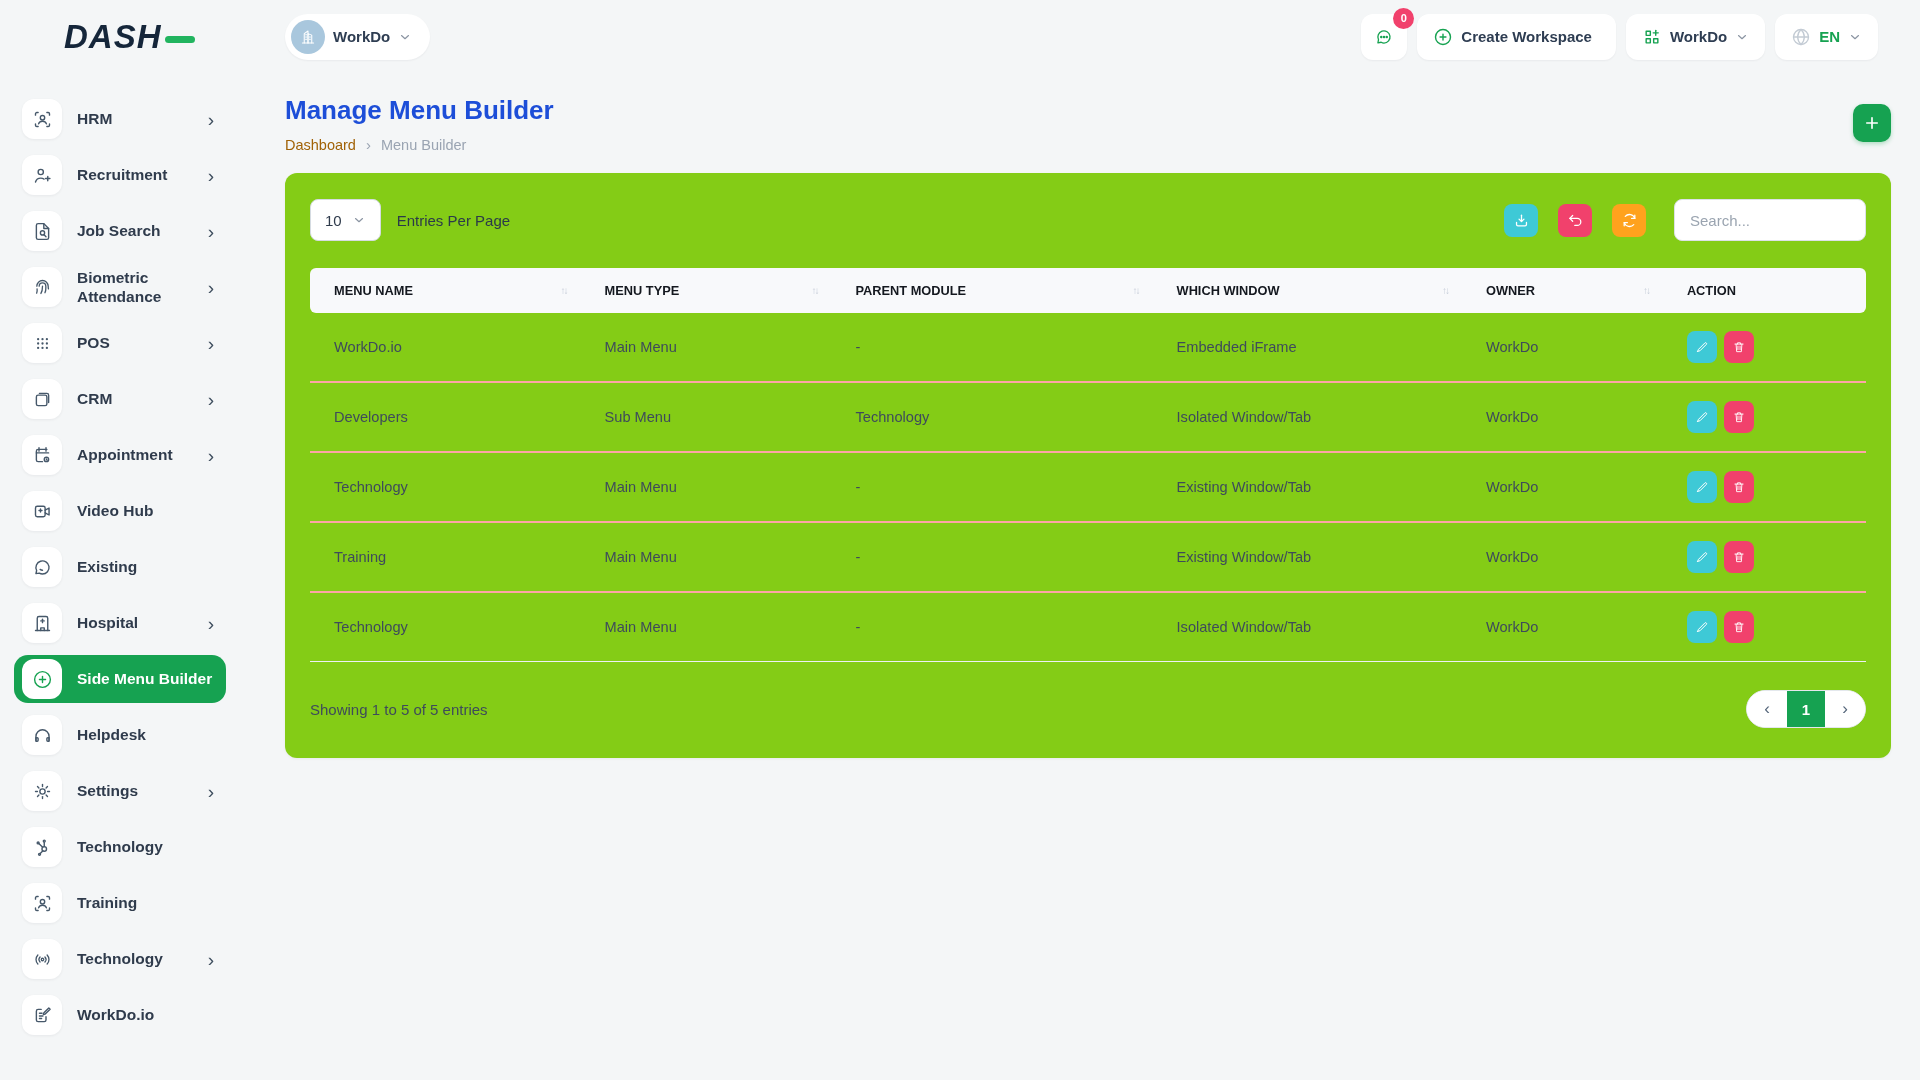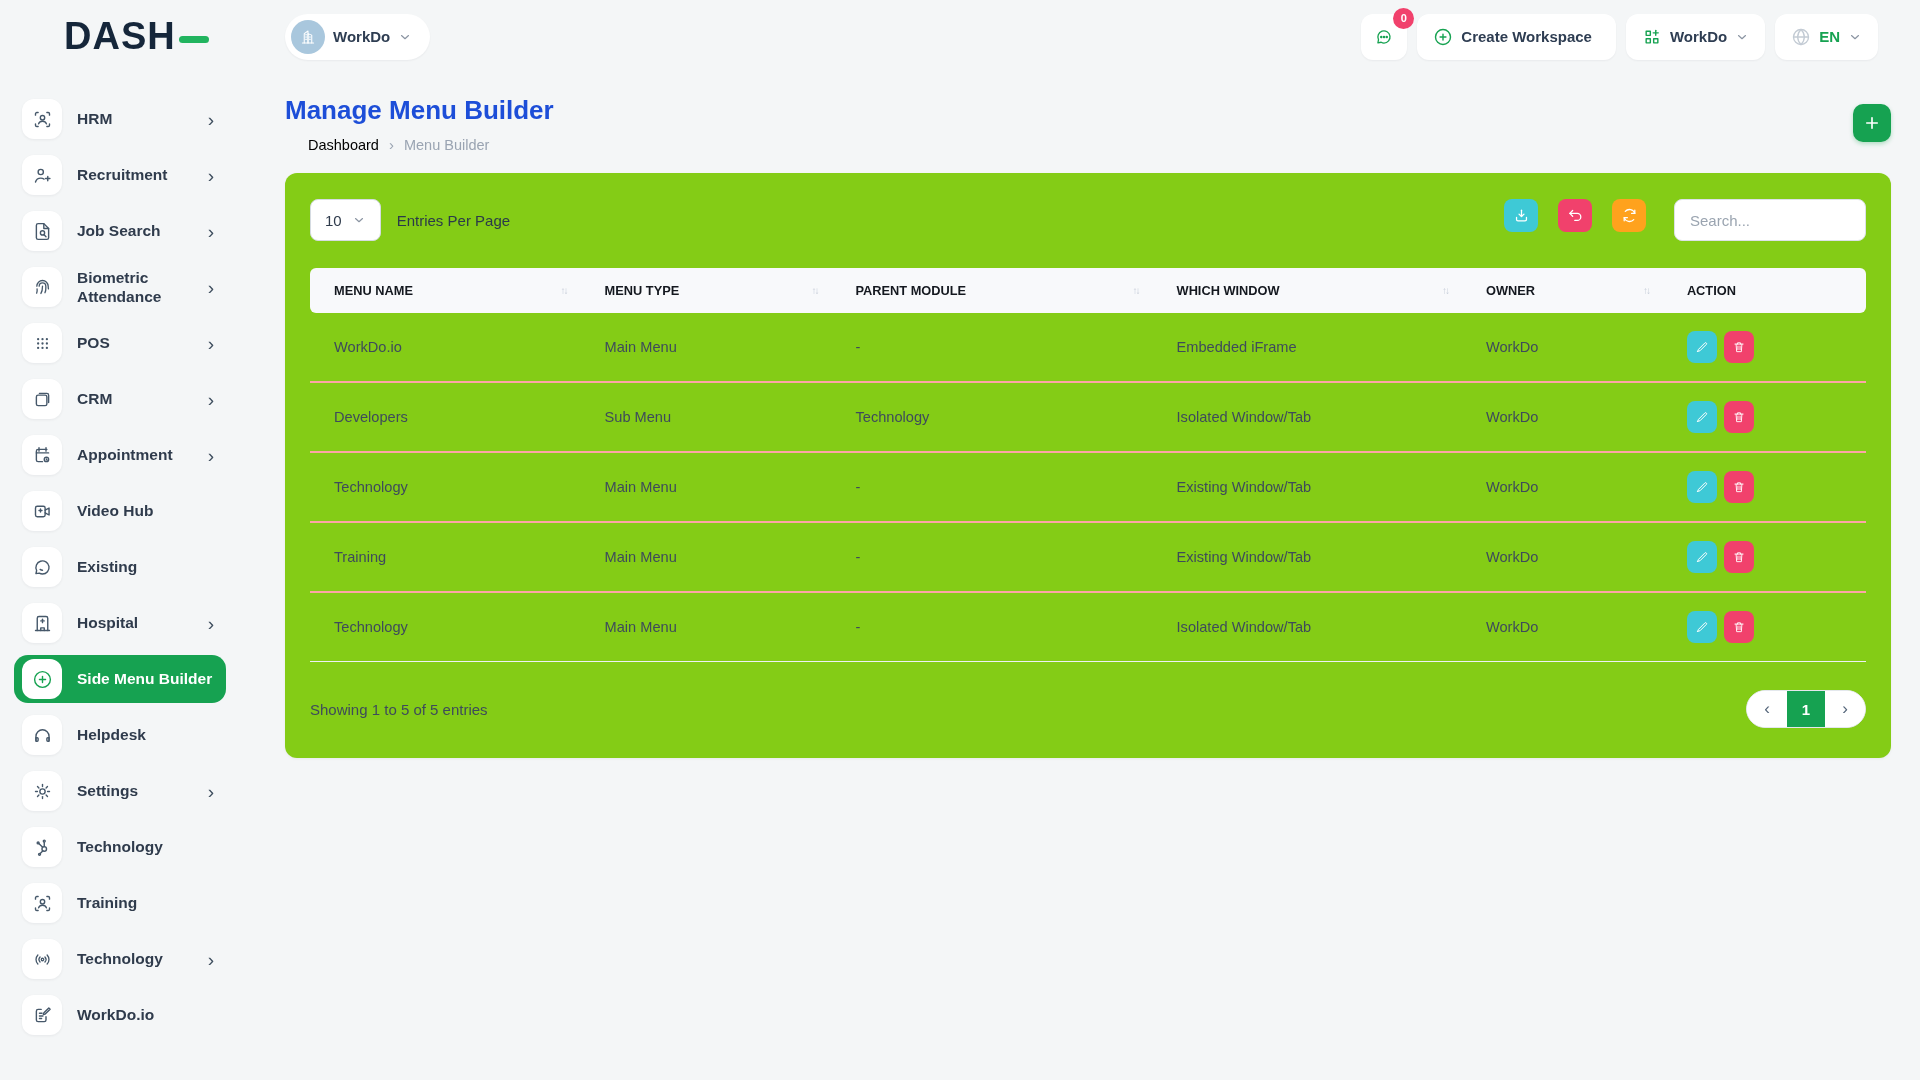--- a/index.html
+++ b/index.html
@@ -2,21 +2,21 @@
 <html><head>
 <meta charset="utf-8">
 <style>
   * { margin:0; padding:0; box-sizing:border-box; }
   html,body { width:1920px; height:1080px; overflow:hidden; }
   body { background:#f4f6f7; font-family:"Liberation Sans", sans-serif; color:#2f3b4c; }
 
   
   .header { position:absolute; top:0; left:0; right:0; height:73px; display:flex; align-items:center; padding:0 42px 0 64px; }
   .logo { display:flex; align-items:center; width:176px; }
-  .logo-text { font-size:38px; font-weight:800; letter-spacing:1px; color:#15263a; }
+  .logo-text { font-size:33px; font-weight:800; letter-spacing:1px; color:#15263a;font-style:italic; }
   .logo-dash { width:30px; height:7px; background:#21b45f; border-radius:4px; margin-left:3px; margin-top:6px; }
   .chip { background:#ffffff; border-radius:12px; height:46px; display:flex; align-items:center; padding:0 16px; box-shadow:0 1px 2px rgba(16,24,40,.05); font-size:15px; font-weight:600; color:#2e3d52; }
   .chip .txt { margin:0 8px; }
   .ws-chip { border-radius:23px; padding:6px 18px 6px 6px; margin-left:45px; }
   .ws-avatar { width:34px; height:34px; border-radius:50%; background:#a9c7dd; display:flex; align-items:center; justify-content:center; color:#ffffff; }
   .spacer { flex:1; }
   .right-cluster { display:flex; align-items:center; gap:10px; }
   .icon-chip { width:46px; padding:0; justify-content:center; position:relative; }
   .badge { position:absolute; top:-6px; right:-7px; min-width:21px; height:21px; border-radius:11px; background:#f1416c; color:#fff; font-size:11px; font-weight:700; display:flex; align-items:center; justify-content:center; padding:0 5px; }
   .green-ic { color:#16a251; }
@@ -30,30 +30,30 @@
   .s-label { margin-left:15px; font-size:15.5px; font-weight:600; color:#2f3b4c; line-height:1.25; flex:1; }
   .s-chev { margin-left:6px; color:#3e4e5e; font-size:19px; font-weight:400; line-height:1; }
   .s-item.active { background:#16a251; }
   .s-item.active .s-label, .s-item.active .s-chev { color:#ffffff; }
   .s-item.active .s-icon { color:#16a251; box-shadow:none; }
 
   
   .main { position:absolute; left:240px; top:73px; right:0; bottom:0; padding:22px 29px 0 45px; }
   .page-title { font-size:26px; font-weight:700; color:#1d4ed8; }
   .breadcrumb { margin-top:10px; display:flex; align-items:center; gap:10px; font-size:14.5px; }
-  .bc-link { color:#000000; cursor:pointer;margin-left:23px; }
+  .bc-link { color:#a16207; cursor:pointer; }
   .bc-sep { color:#9aa4b2; font-size:15px; }
   .bc-current { color:#9aa4b2; }
   .add-btn { position:absolute; top:31px; right:29px; width:38px; height:38px; border-radius:10px; background:#16a251; color:#fff; display:flex; align-items:center; justify-content:center; cursor:pointer; box-shadow:0 2px 4px rgba(22,162,81,.3); border:none; }
 
   .card { margin-top:20px; background:#84cc16; border-radius:12px; box-shadow:0 1px 3px rgba(16,24,40,.05); padding:26px 25px 30px; }
   .controls { display:flex; align-items:center; }
   .select-box { display:flex; align-items:center; gap:10px; border:1px solid #d5dbe1; border-radius:8px; height:42px; padding:0 14px; background:#fff; cursor:pointer; font-size:15px; color:#2f3b4c; }
   .entries-label { margin-left:16px; font-size:15px; color:#2b3a4a; }
-  .ctl-right { margin-left:auto; display:flex; align-items:flex-start; gap:20px; }
+  .ctl-right { margin-left:auto; display:flex; align-items:center; gap:20px; }
   .sq-btn { width:34px; height:33px; border-radius:8px; border:none; display:flex; align-items:center; justify-content:center; color:#fff; cursor:pointer; }
   .sq-btn.cyan { background:#3ec9d6; }
   .sq-btn.pink { background:#f1416c; }
   .sq-btn.orange { background:#ffa21d; }
   .search-input { width:192px; height:42px; border:1px solid #dce1e7; border-radius:8px; padding:0 15px; font-size:15px; color:#2f3b4c; outline:none; margin-left:8px; font-family:"Liberation Sans", sans-serif; }
   .search-input::placeholder { color:#9aa4b0; }
 
   table { width:100%; border-collapse:collapse; margin-top:27px; }
   thead th { background:#f8f9fb; text-align:left; font-size:12.8px; font-weight:700; color:#14181f; text-transform:uppercase; padding:15px 12px; white-space:nowrap; }
   thead th:first-child { padding-left:24px; border-radius:6px 0 0 6px; }

